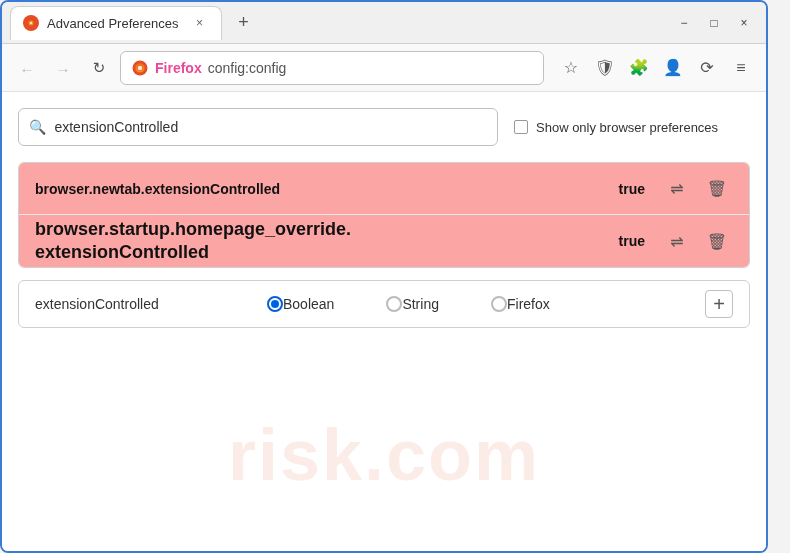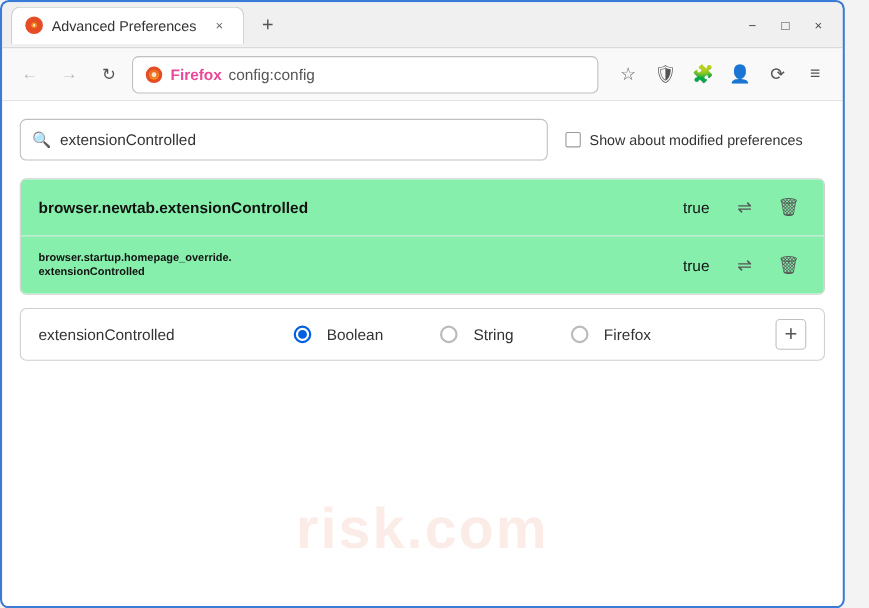--- a/index.html
+++ b/index.html
@@ -188,24 +188,24 @@
       flex: 1;
       background: #fff;
       overflow-y: auto;
       padding: 16px;
       position: relative;
     }
 
     
     .watermark {
       position: absolute;
-      bottom: 40px;
+      bottom: 55px;
       left: 50%;
       transform: translateX(-50%);
-      font-size: 52px;
+      font-size: 72px;
       font-weight: 900;
       color: rgba(220, 100, 60, 0.12);
       white-space: nowrap;
       pointer-events: none;
       z-index: 0;
       letter-spacing: 2px;
     }
 
     
     .search-bar-row {
@@ -269,44 +269,44 @@
       position: relative;
       z-index: 1;
     }
 
     .result-row {
       display: flex;
       align-items: center;
       padding: 0 16px;
       height: 52px;
       border-bottom: 1px solid #e8e8e8;
-      background: #86efac;
+      background: #fca5a5;
     }
 
     .result-row:last-child {
       border-bottom: none;
     }
 
     .result-name {
       font-weight: 700;
       font-size: 14px;
       color: #111;
       flex: 1;
     }
 
     .result-name-multi {
       font-weight: 700;
-      font-size: 10px;
+      font-size: 18px;
       color: #111;
       flex: 1;
       line-height: 1.3;
     }
 
     .result-value {
-      font-weight: 400;
+      font-weight: 700;
       font-size: 14px;
       color: #111;
       margin-right: 16px;
     }
 
     .result-actions {
       display: flex;
       gap: 8px;
       align-items: center;
     }
@@ -346,21 +346,21 @@
     .radio-group {
       display: flex;
       align-items: center;
       gap: 20px;
       flex: 1;
     }
 
     .radio-item {
       display: flex;
       align-items: center;
-      gap: 14px;
+      gap: 0;
       font-size: 14px;
       color: #333;
       cursor: pointer;
       padding-left: 32px;
     }
 
     .radio-circle {
       width: 16px;
       height: 16px;
       border-radius: 50%;
@@ -458,21 +458,21 @@
 
     <div class="watermark">risk.com</div>
 
     <div class="search-bar-row">
       <div class="search-input-wrapper">
         <span class="search-icon">🔍</span>
         <input class="search-input" type="text" value="extensionControlled" style="">
       </div>
       <div class="show-modified-row">
         <div class="checkbox"></div>
-        <span>Show about modified preferences</span>
+        <span>Show only browser preferences</span>
       </div>
     </div>
 
     <div class="results-table">
 
       <div class="result-row">
         <span class="result-name">browser.newtab.extensionControlled</span>
         <span class="result-value">true</span>
         <div class="result-actions">
           <div class="action-btn">

